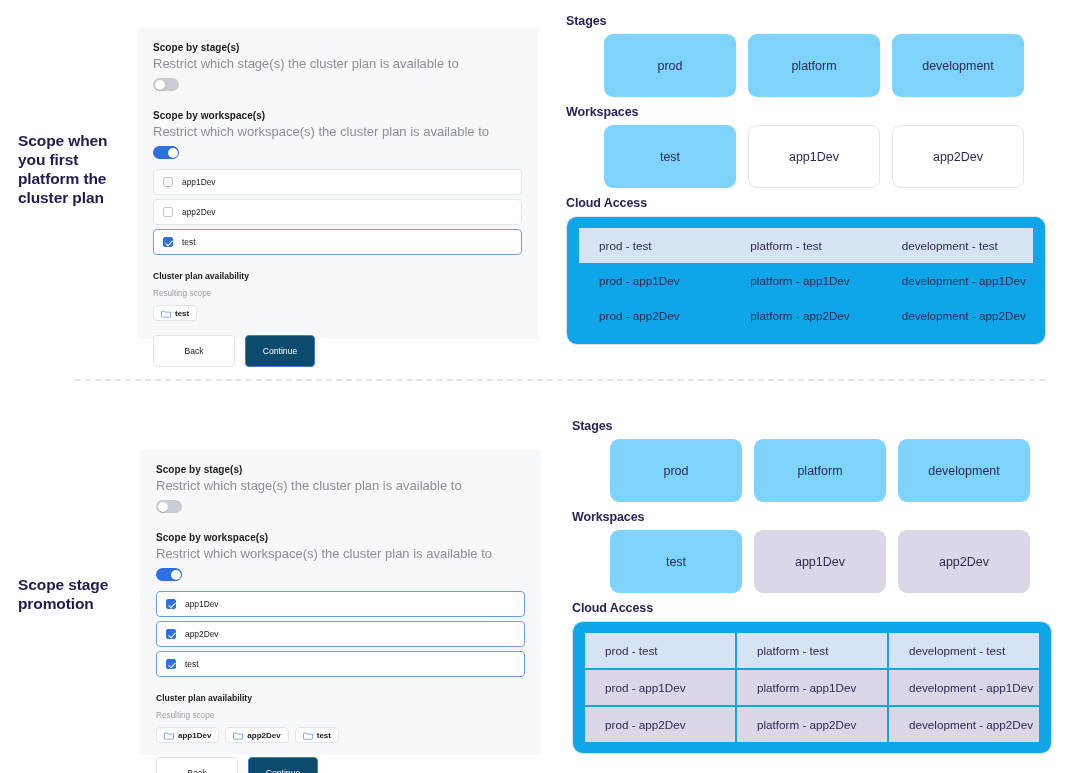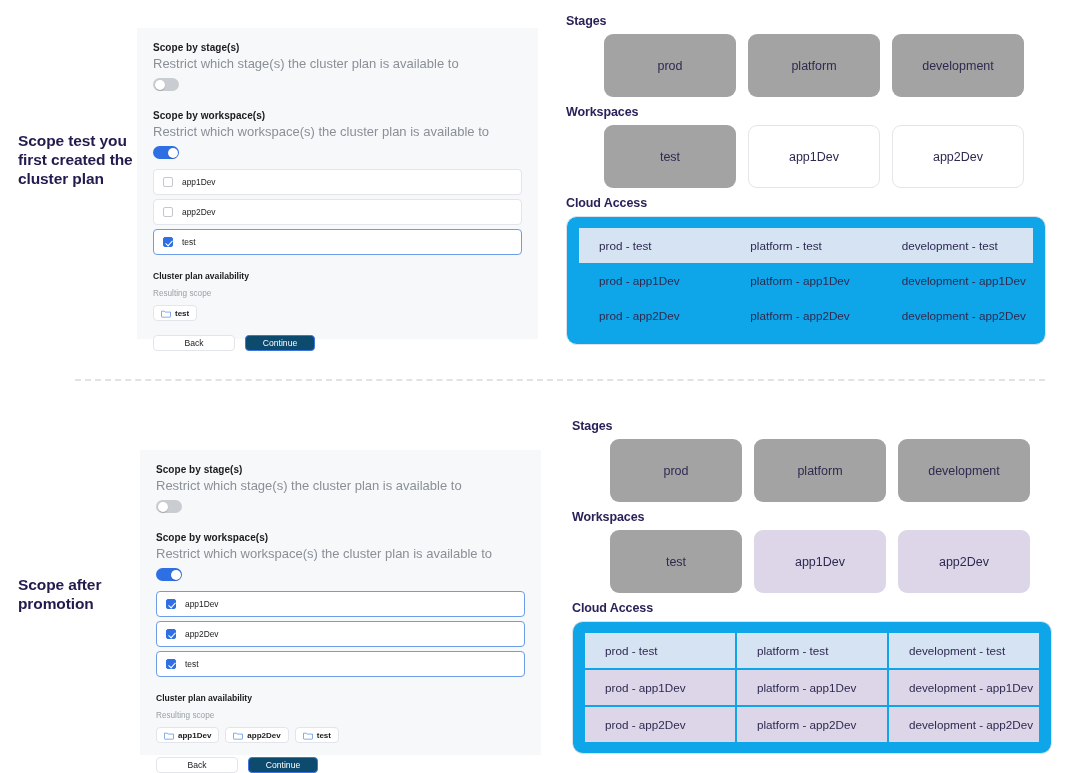--- a/index.html
+++ b/index.html
@@ -121,21 +121,21 @@
     font-weight: bold;
     color: #1b1b1f;
   }
   .folder-ico { width: 10px; height: 9px; display: block; }
 
   
   .btn-row { display: flex; gap: 10px; margin-top: 14px; }
   .btn {
     font-size: 8.6px;
     border-radius: 4px;
-    padding: 2px 0;
+    padding: 10px 0;
     width: 82px;
     text-align: center;
     border: 1px solid #e2e5ea;
     background: #ffffff;
     color: #1b1b1f;
     cursor: pointer;
   }
   .btn.primary {
     background: #0c4a6e;
     border-color: #3d76df;
@@ -155,21 +155,21 @@
     letter-spacing: -0.1px;
   }
   .dg-row { display: flex; gap: 12px; margin: 6px 0 8px 38px; }
   .dg-box {
     width: 132px; height: 63px;
     border-radius: 9px;
     display: flex; align-items: center; justify-content: center;
     font-size: 12.5px;
     color: #2e2a50;
   }
-  .dg-box.blue  { background: #a3a3a3; }
+  .dg-box.blue  { background: #7dd3fc; }
   .dg-box.white { background: #ffffff; border: 1px solid #e3e5e9; }
   .dg-box.purple{ background: #ddd6e8; }
 
   .dg-card {
     border: 1px solid #dfe1e6;
     border-radius: 11px;
     margin-top: 6px;
     padding: 11px 0;
     background: #0ea5e9;
   }
@@ -195,21 +195,21 @@
     left: 75px; top: 379px;
     width: 970px; height: 0;
     border-top: 2px dashed #e0e2e5;
   }
 </style>
 </head>
 <body>
 
 <div class="page">
 
-  <div class="caption" id="caption-top">Scope test you first created the cluster plan</div>
+  <div class="caption" id="caption-top">Scope when you first platform the cluster plan</div>
 
   <div class="panel" id="panel-top">
     <div class="field-title">Scope by stage(s)</div>
     <div class="field-desc">Restrict which stage(s) the cluster plan is available to</div>
     <span class="toggle off">
       <span class="knob"></span>
     </span>
 
     <div class="gap-block"></div>
 
@@ -283,21 +283,21 @@
           <div class="dg-cell plain">prod - app2Dev</div>
           <div class="dg-cell plain">platform - app2Dev</div>
           <div class="dg-cell plain">development - app2Dev</div>
         </div>
       </div>
     </div>
   </div>
 
   <div id="divider"></div>
 
-  <div class="caption" id="caption-bottom">Scope after promotion</div>
+  <div class="caption" id="caption-bottom">Scope stage promotion</div>
 
   <div class="panel" id="panel-bottom">
     <div class="field-title">Scope by stage(s)</div>
     <div class="field-desc">Restrict which stage(s) the cluster plan is available to</div>
     <span class="toggle off">
       <span class="knob"></span>
     </span>
 
     <div class="gap-block"></div>
 

